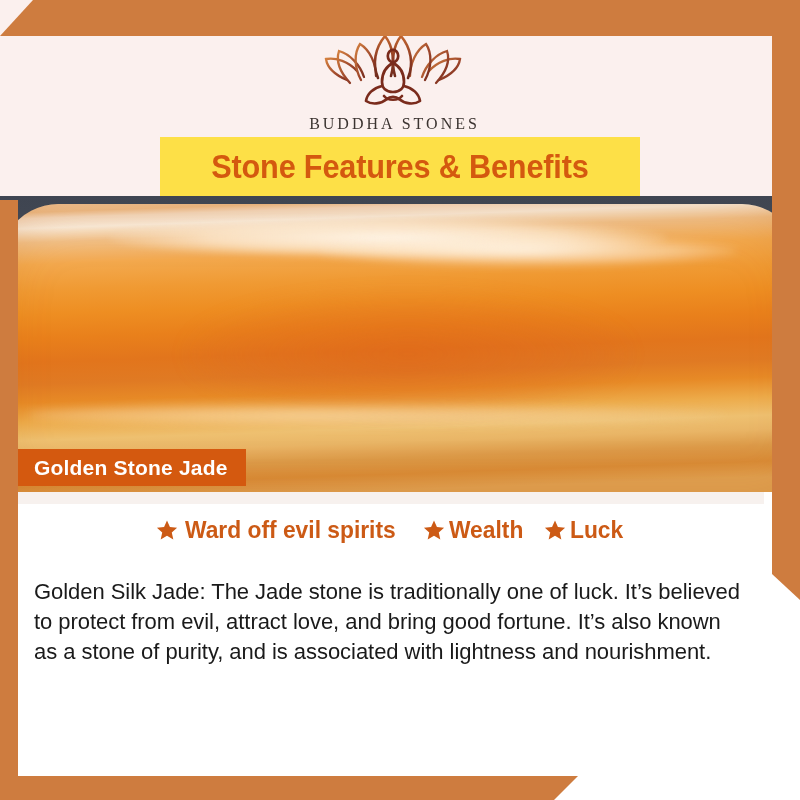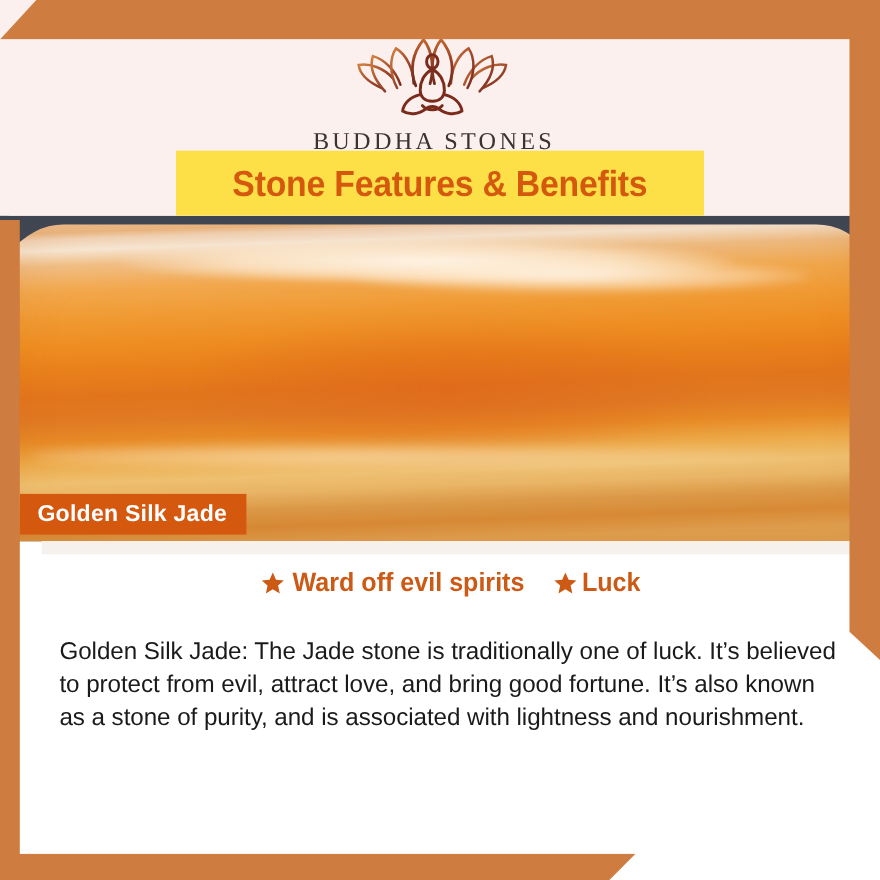--- a/index.html
+++ b/index.html
@@ -86,21 +86,21 @@
     align-items: center;
   }
   .logo-mark {
     width: 140px;
     height: 86px;
     display: block;
   }
   .logo-wordmark {
     margin-top: 3px;
     font-family: "Liberation Serif", serif;
-    font-size: 22px;
+    font-size: 16px;
     letter-spacing: 3.0px;
     color: #3b3330;
     text-indent: 3px;
     white-space: nowrap;
   }
 
   .title-band {
     position: absolute;
     left: 160px;
     top: 137px;
@@ -231,21 +231,20 @@
 
   
   .content {
     position: absolute;
     left: 18px;
     top: 492px;
     width: 746px;
     height: 286px;
     background: #ffffff;
     z-index: 3;
-    margin-left: 20px;
   }
   .content-top-tint {
     position: absolute;
     left: 0; top: 0;
     width: 100%;
     height: 12px;
     background: #f7f1ee;
   }
 
   .benefits {
@@ -354,37 +353,45 @@
     <div class="photo-bg"></div>
     <div class="stone">
       <div class="stone-warm"></div>
       <div class="stone-sheen"></div>
       <div class="stone-sheen2"></div>
       <div class="stone-vein"></div>
     </div>
   </div>
 
   <div class="name-ribbon">
-    <span class="name-ribbon-text">Golden Silk Jade</span>
+    <span class="name-ribbon-text">Golden Stone Jade</span>
   </div>
 
   <div class="content">
     <div class="content-top-tint"></div>
 
     <div class="benefits">
 
       <span class="benefit b0">
         <span class="star">
           <svg width="22" height="22" viewBox="0 0 24 24" aria-hidden="true">
             <polygon fill="currentColor" points="12,1.6 15.2,8.7 23,9.5 17.2,14.6 18.9,22.3 12,18.3 5.1,22.3 6.8,14.6 1,9.5 8.8,8.7"></polygon>
           </svg>
         </span>
         <span class="benefit-label">Ward off evil spirits</span>
       </span>
 
+      <span class="benefit b1">
+        <span class="star">
+          <svg width="22" height="22" viewBox="0 0 24 24" aria-hidden="true">
+            <polygon fill="currentColor" points="12,1.6 15.2,8.7 23,9.5 17.2,14.6 18.9,22.3 12,18.3 5.1,22.3 6.8,14.6 1,9.5 8.8,8.7"></polygon>
+          </svg>
+        </span>
+        <span class="benefit-label">Wealth</span>
+      </span>
 
       <span class="benefit b2">
         <span class="star">
           <svg width="22" height="22" viewBox="0 0 24 24" aria-hidden="true">
             <polygon fill="currentColor" points="12,1.6 15.2,8.7 23,9.5 17.2,14.6 18.9,22.3 12,18.3 5.1,22.3 6.8,14.6 1,9.5 8.8,8.7"></polygon>
           </svg>
         </span>
         <span class="benefit-label">Luck</span>
       </span>
 

